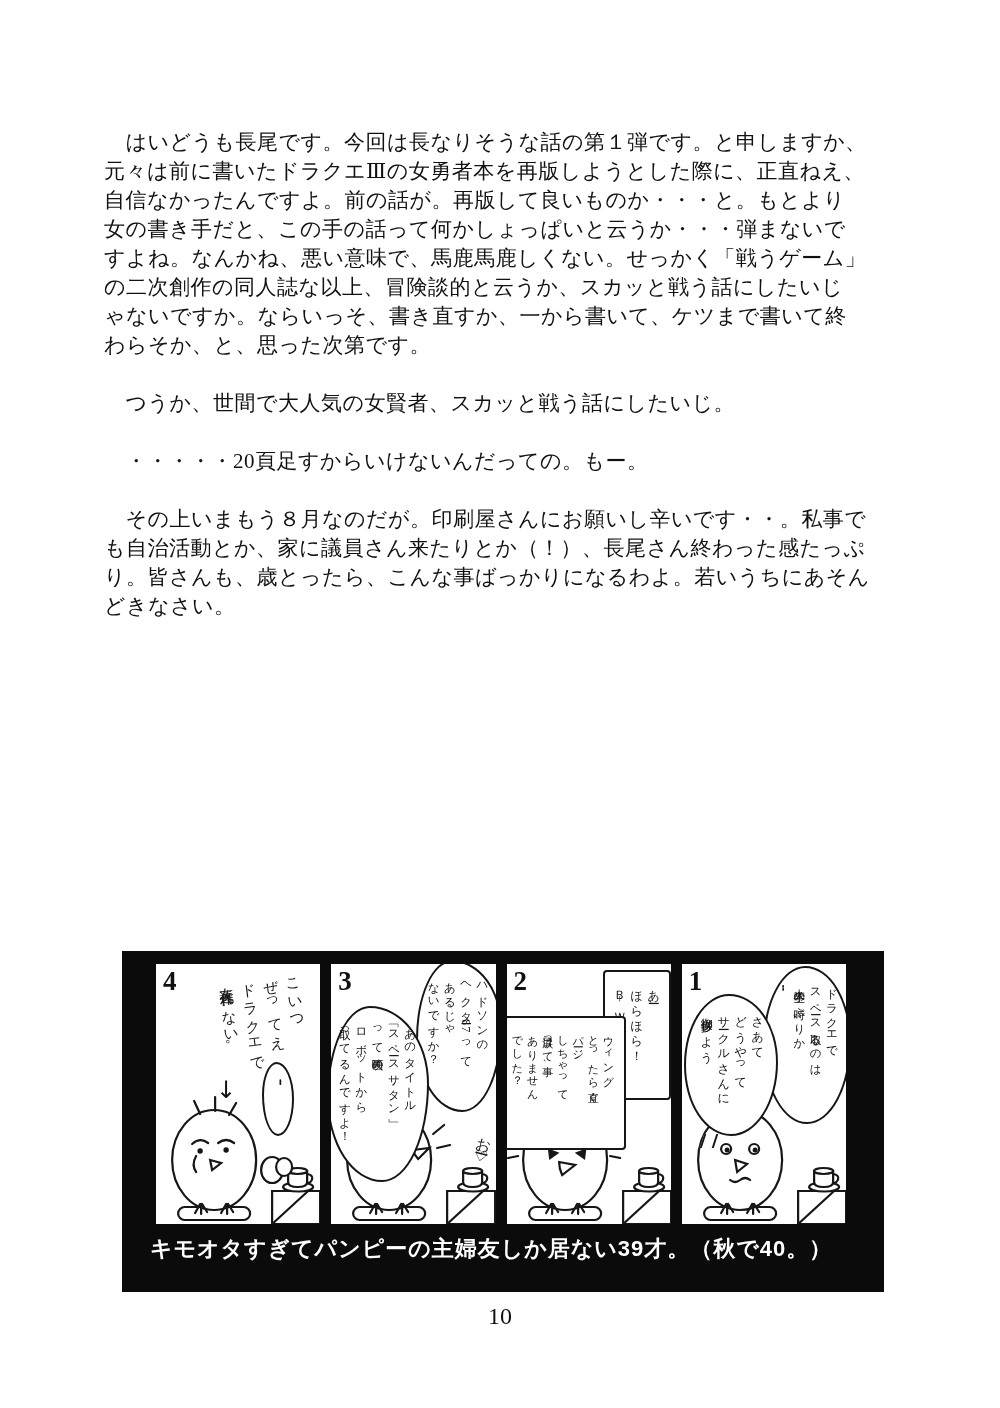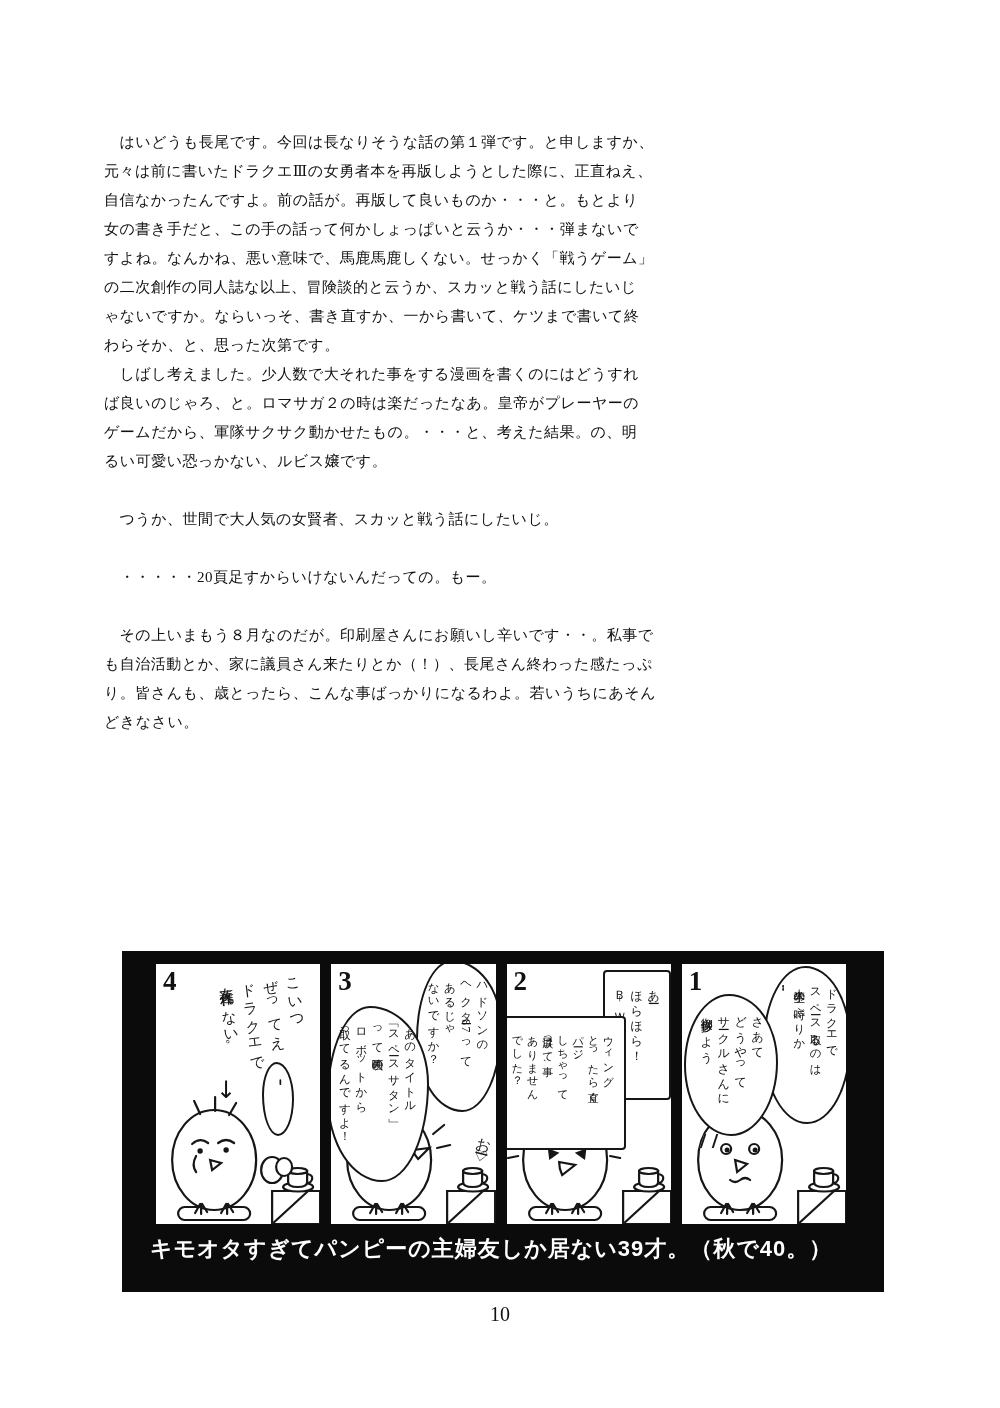--- a/index.html
+++ b/index.html
@@ -2,21 +2,21 @@
 <html><head>
 <meta charset="utf-8">
 <style>
   html,body{margin:0;padding:0;}
   body{
     width:1000px;height:1408px;position:relative;background:#ffffff;
     font-family:"Liberation Serif","DejaVu Serif",serif;color:#111;
   }
   .essay{
     position:absolute;left:104px;top:128px;width:794px;
-    font-size:15px;line-height:29px;letter-spacing:0.5px;
+    font-size:21px;line-height:29px;letter-spacing:0.5px;
   }
   .para{margin:0 0 29px 0;white-space:pre-line;}
   .para.flush{margin-top:-29px;}
   .para:last-child{margin-bottom:0;}
 
   
   .comic{
     position:absolute;left:122px;top:951px;width:762px;height:341px;
     background:#0b0b0b;box-sizing:border-box;
   }
@@ -68,42 +68,38 @@
   .b1a{top:2px;right:-5px;width:88px;height:158px;font-size:11.5px;letter-spacing:1.5px;line-height:1.42;padding:12px 9px;z-index:2;}
   .b1b{top:30px;left:2px;width:94px;height:142px;font-size:12px;letter-spacing:1.5px;line-height:1.42;padding:12px 10px;z-index:3;}
 
   .caption{
     color:#ffffff;font-family:"Liberation Sans","DejaVu Sans",sans-serif;
     font-weight:bold;font-size:22px;letter-spacing:1px;
     margin:10px 0 16px 28px;
   }
   .pageno{
     position:absolute;top:1303px;left:0;width:100%;text-align:center;
-    font-size:20px;font-family:"Liberation Serif",serif;
+    font-size:24px;font-family:"Liberation Serif",serif;
   }
   svg *{vector-effect:non-scaling-stroke;}
 </style>
 </head>
 <body>
 
 <div class="page">
 
   <div class="essay">
     <p class="para">　はいどうも長尾です。今回は長なりそうな話の第１弾です。と申しますか、
 元々は前に書いたドラクエⅢの女勇者本を再版しようとした際に、正直ねえ、
 自信なかったんですよ。前の話が。再版して良いものか・・・と。もとより
 女の書き手だと、この手の話って何かしょっぱいと云うか・・・弾まないで
 すよね。なんかね、悪い意味で、馬鹿馬鹿しくない。せっかく「戦うゲーム」
 の二次創作の同人誌な以上、冒険談的と云うか、スカッと戦う話にしたいじ
 ゃないですか。ならいっそ、書き直すか、一から書いて、ケツまで書いて終
 わらそか、と、思った次第です。</p>
-    <p class="para flush">　しばし考えました。少人数で大それた事をする漫画を書くのにはどうすれ
-ば良いのじゃろ、と。ロマサガ２の時は楽だったなあ。皇帝がプレーヤーの
-ゲームだから、軍隊サクサク動かせたもの。・・・と、考えた結果。の、明
-るい可愛い恐っかない、ルビス嬢です。</p>
     <p class="para">　つうか、世間で大人気の女賢者、スカッと戦う話にしたいじ。</p>
     <p class="para">　・・・・・20頁足すからいけないんだっての。もー。</p>
     <p class="para">　その上いまもう８月なのだが。印刷屋さんにお願いし辛いです・・。私事で
 も自治活動とか、家に議員さん来たりとか（！）、長尾さん終わった感たっぷ
 り。皆さんも、歳とったら、こんな事ばっかりになるわよ。若いうちにあそん
 どきなさい。</p>
   </div>
 
   <div class="comic">
     <div class="panels">

